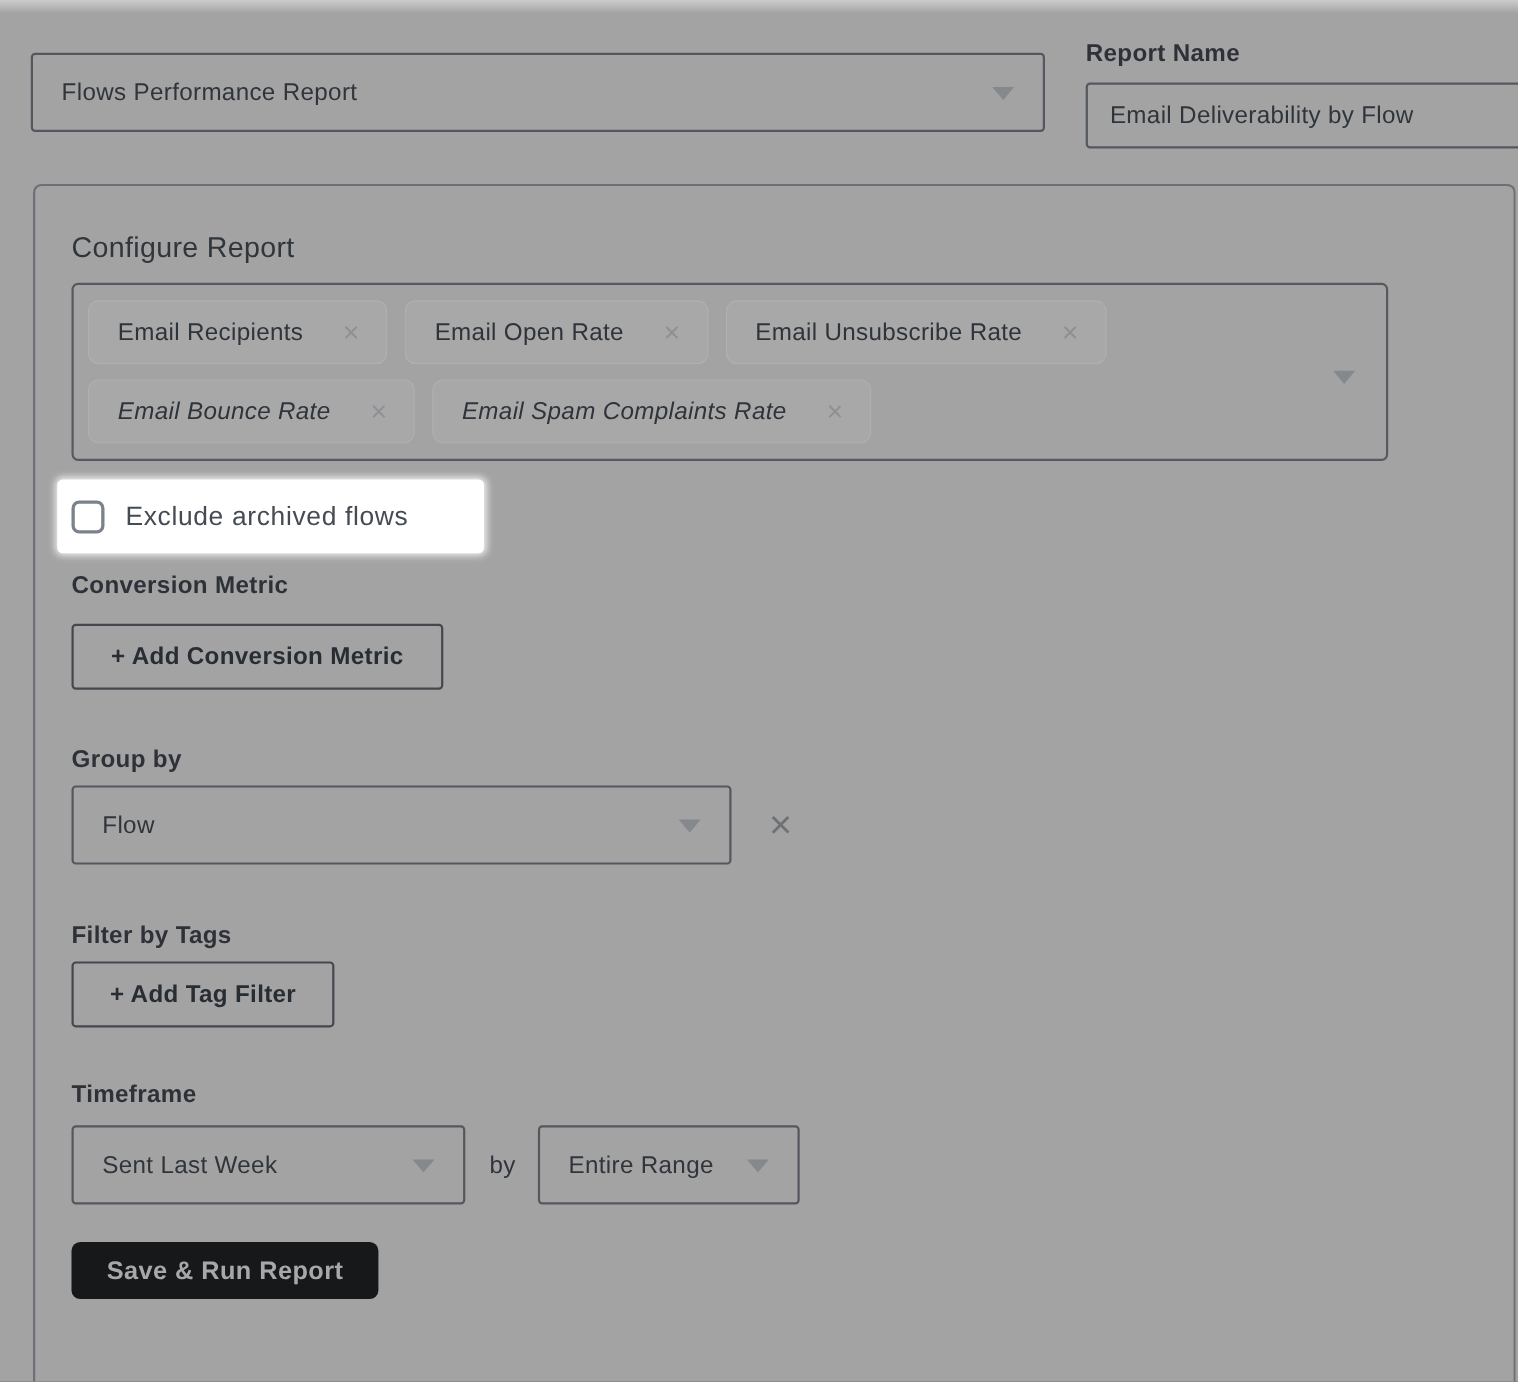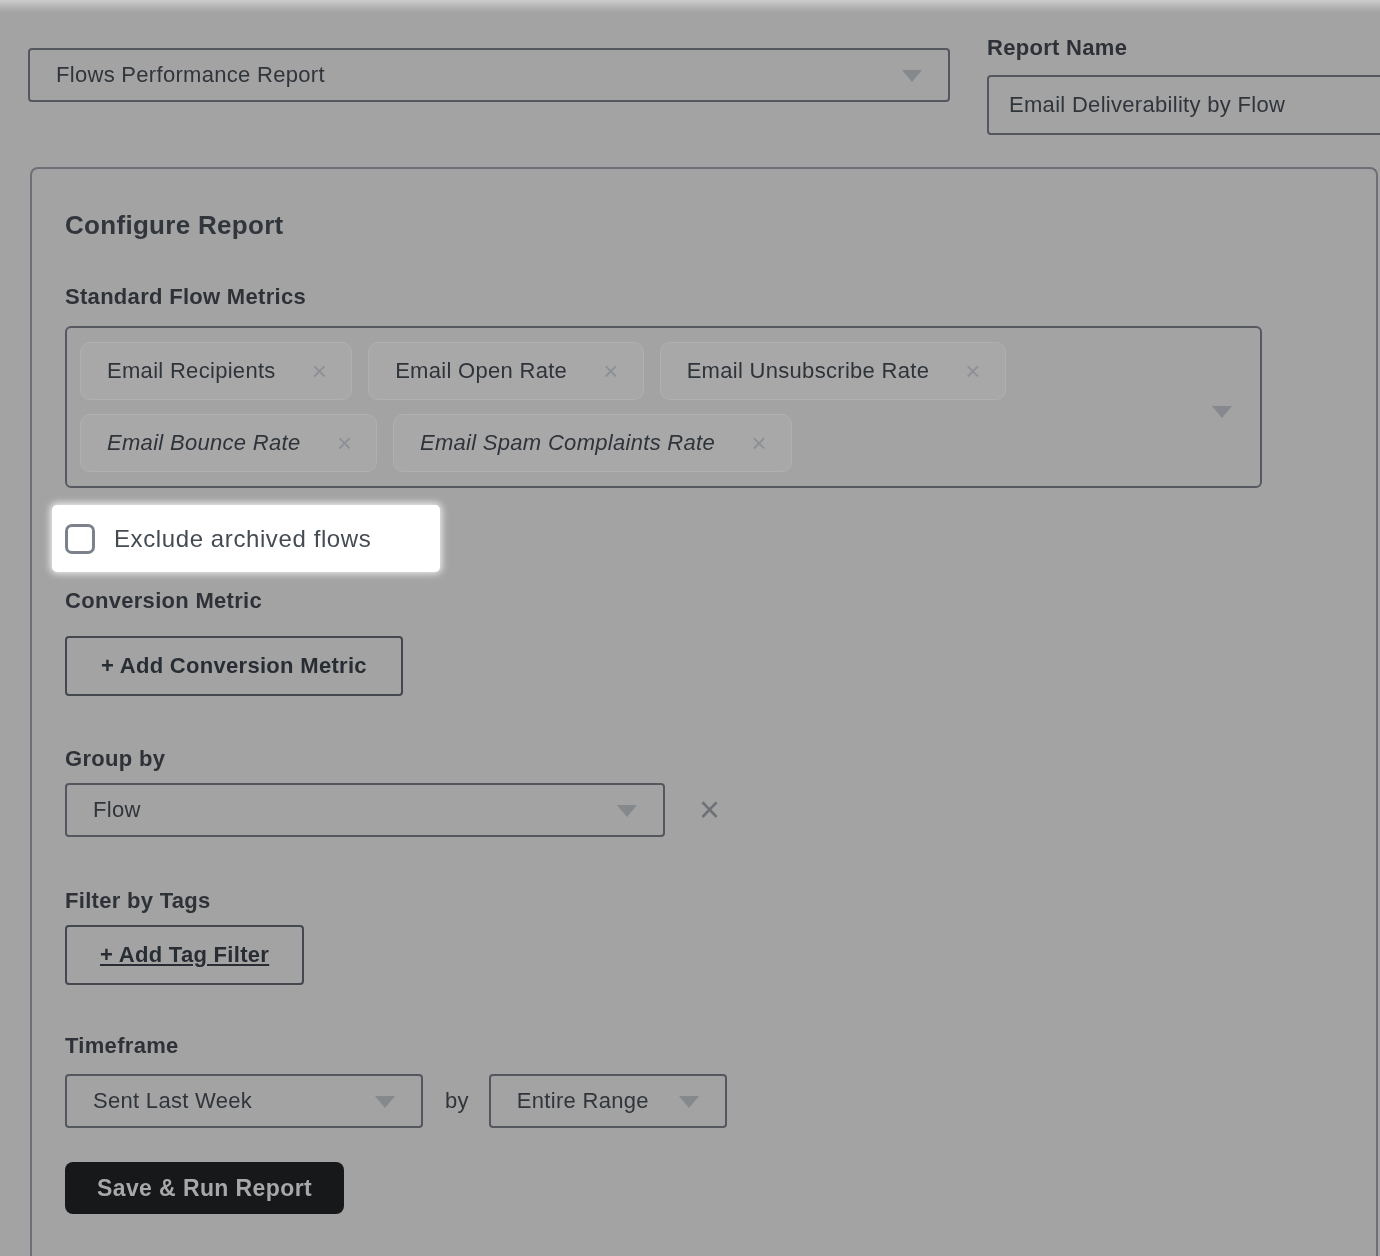--- a/index.html
+++ b/index.html
@@ -22,21 +22,21 @@
   
   .field-label {
     font-size: 22px; font-weight: 700; color: #2e3238; line-height: 27px;
   }
   .report-type-wrap { position: absolute; left: 28px; top: 34px; width: 922px; }
   .report-name-wrap { position: absolute; left: 987px; top: 34px; width: 500px; }
 
   .selectbox {
     position: relative;
     margin-top: 14px;
-    height: 54px;
+    height: 72px;
     border: 2px solid #54585e;
     border-radius: 4px;
     display: flex; align-items: center;
     padding: 0 52px 0 26px;
     font-size: 22px; color: #30353b;
     background: transparent;
     cursor: pointer;
   }
   .caret {
     position: absolute; right: 26px; top: 50%; margin-top: -5px;
@@ -57,21 +57,21 @@
 
   
   .panel {
     position: absolute; left: 30px; top: 167px;
     width: 1348px; height: 1200px;
     border: 2px solid #6d7076;
     border-bottom: none;
     border-radius: 8px 8px 0 0;
     padding: 40px 0 0 33px;
   }
-  .panel-title { font-size: 26px; font-weight: 700; color: #31363c; line-height: 32px; }
+  .panel-title { font-size: 26px; font-weight: 400; color: #31363c; line-height: 32px; }
 
   .section-label { font-size: 22px; font-weight: 700; color: #2e3238; line-height: 27px; }
   .mt-metrics-label { margin-top: 42px; }
 
   .multiselect {
     position: relative;
     margin-top: 16px;
     width: 1197px; min-height: 155px;
     border: 2px solid #56595f; border-radius: 6px;
     padding: 14px 110px 14px 13px;
@@ -137,21 +137,21 @@
   .mt-group-label { margin-top: 49px; }
   .group-row { display: flex; align-items: center; margin-top: 11px; }
   .group-select { width: 600px; margin-top: 0; }
   .big-x {
     margin-left: 34px;
     font-size: 36px; color: #6e7176; line-height: 1;
     cursor: pointer;
   }
 
   .mt-tags-label { margin-top: 50px; }
-  .tags-btn { margin-top: 11px; padding: 0 33px; text-decoration: underline; }
+  .tags-btn { margin-top: 11px; padding: 0 33px; }
 
   .mt-time-label { margin-top: 47px; }
   .time-row { display: flex; align-items: center; margin-top: 15px; }
   .time-select { width: 358px; margin-top: 0; }
   .by-text { margin: 0 20px 0 22px; font-size: 22px; color: #30353b; }
   .gran-select { width: 238px; margin-top: 0; padding-right: 50px; }
 
   .save-btn {
     display: inline-flex; align-items: center; justify-content: center;
     margin-top: 34px;
@@ -176,21 +176,20 @@
 </div>
 
 <div class="report-name-wrap">
   <div class="field-label">Report Name</div>
   <input class="textinput" type="text" readonly="" value="Email Deliverability by Flow" style="">
 </div>
 
 <div class="panel">
   <div class="panel-title">Configure Report</div>
 
-  <div class="section-label mt-metrics-label">Standard Flow Metrics</div>
   <div class="multiselect">
     <div class="chip-row" id="chip-row-1">
         <div class="chip">
           <span>Email Recipients</span>
           <span class="chip-x">×</span>
         </div>
         <div class="chip">
           <span>Email Open Rate</span>
           <span class="chip-x">×</span>
         </div>

